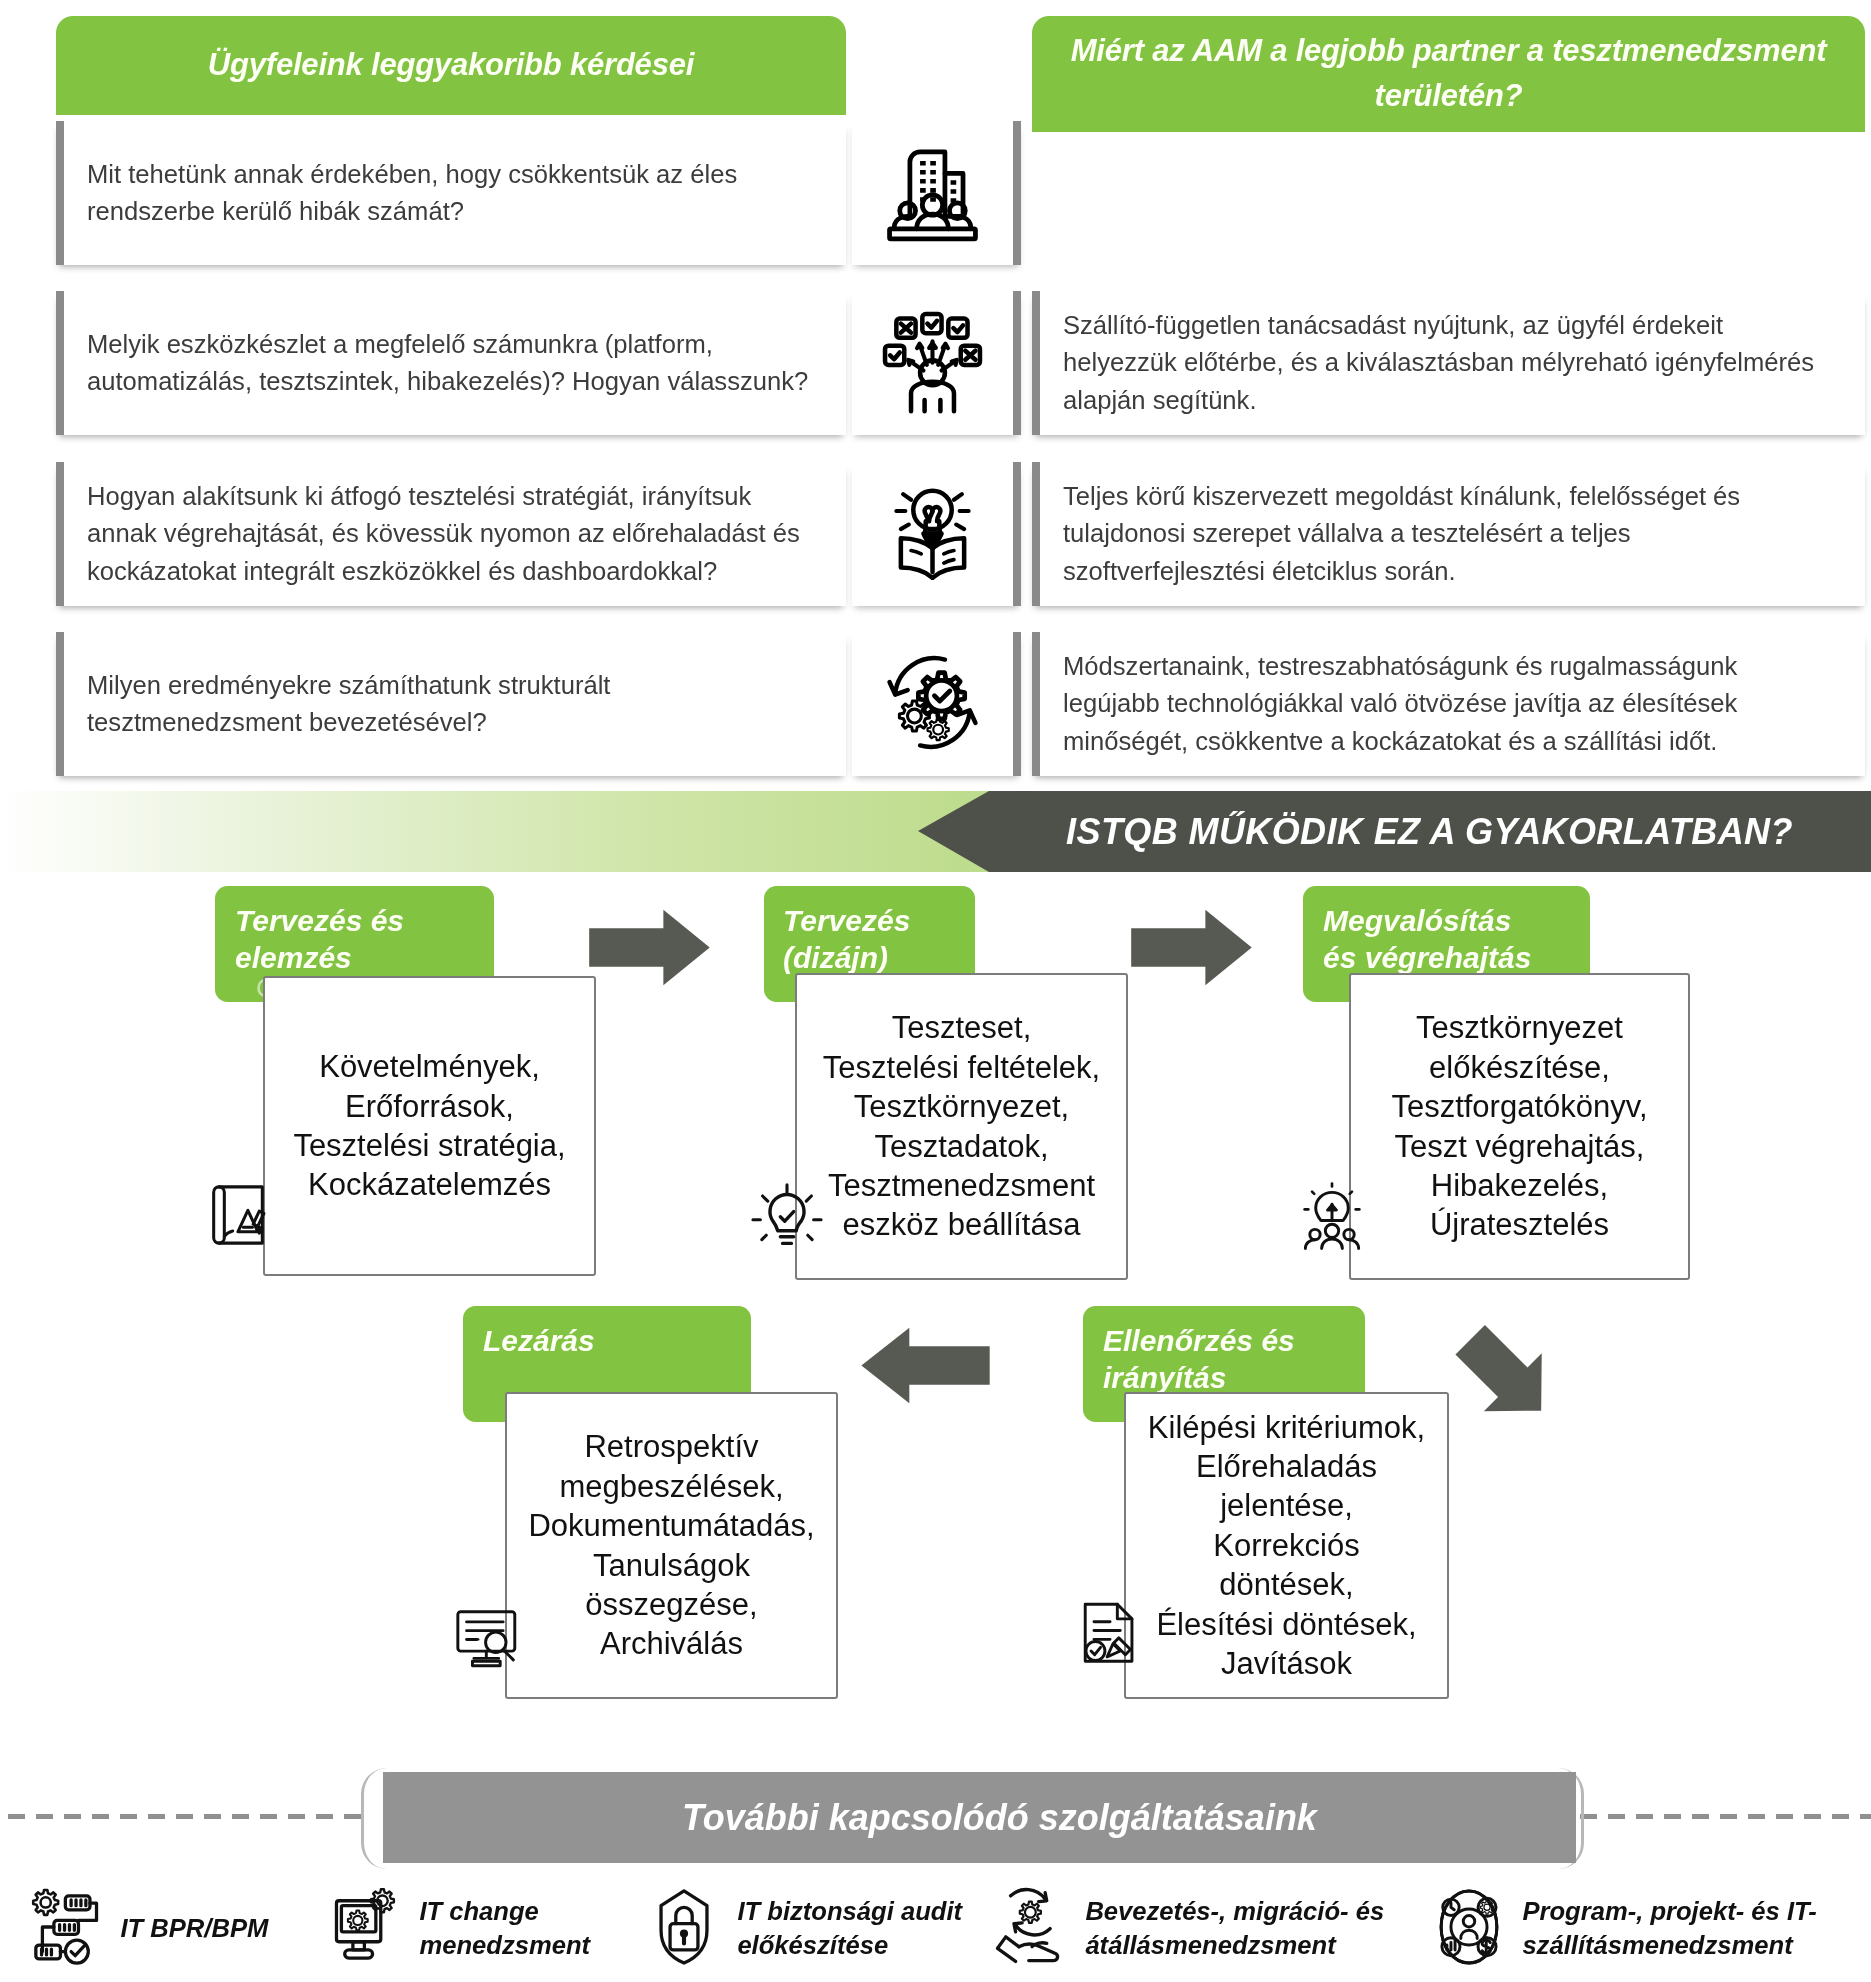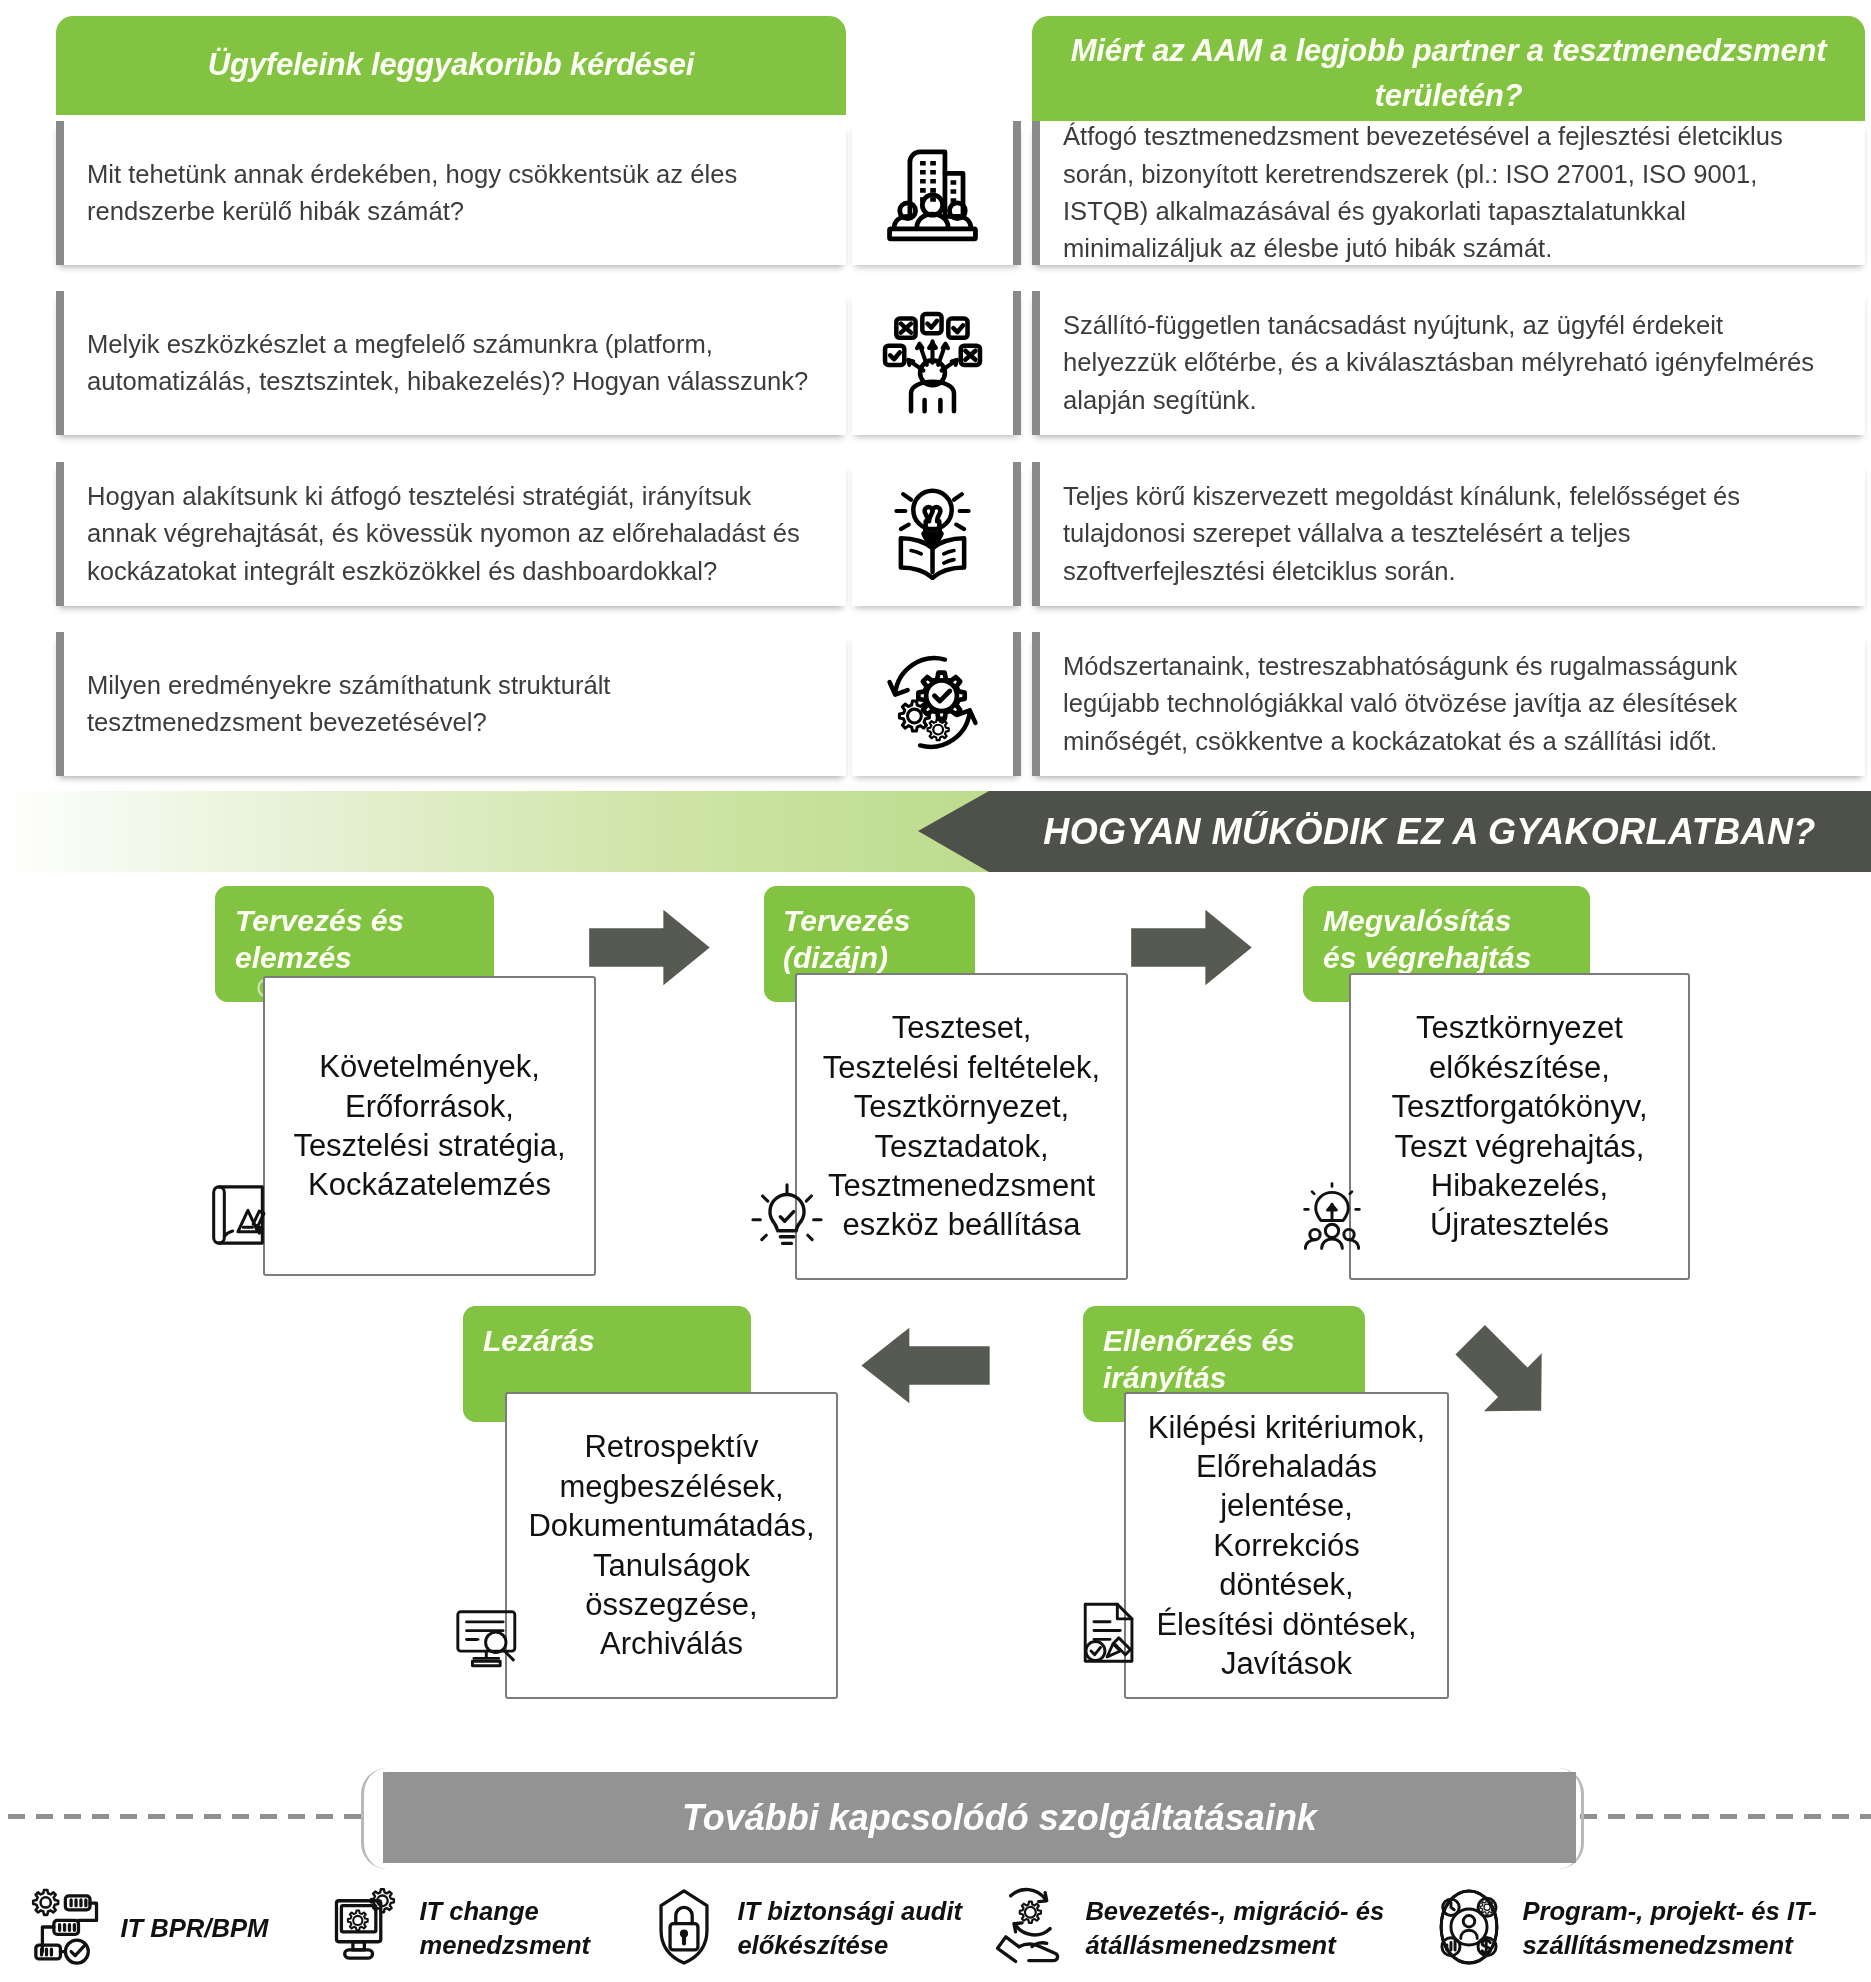--- a/index.html
+++ b/index.html
@@ -170,21 +170,20 @@
           <circle cx="50" cy="62" r="9"></circle>
           <path d="M36 83c0-8 6-13 14-13s14 5 14 13"></path>
           <circle cx="28" cy="67" r="7"></circle>
           <path d="M16 83c0-7 5-11 12-11"></path>
           <circle cx="72" cy="67" r="7"></circle>
           <path d="M84 83c0-7-5-11-12-11"></path>
           <rect x="12" y="83" width="76" height="9" rx="1"></rect>
         </svg>
       </span>
     </div>
-    <div class="cell a" style="top:121px;height:144px">Átfogó tesztmenedzsment bevezetésével a fejlesztési életciklus során, bizonyított keretrendszerek (pl.: ISO 27001, ISO 9001, ISTQB) alkalmazásával és gyakorlati tapasztalatunkkal minimalizáljuk az élesbe jutó hibák számát.</div>
 
     <div class="cell q" style="top:291px;height:144px">Melyik eszközkészlet a megfelelő számunkra (platform, automatizálás, tesztszintek, hibakezelés)? Hogyan válasszunk?</div>
     <div class="icon-cell" style="top:291px;height:144px">
       <span>
         <svg viewBox="0 0 100 100" fill="none" stroke="#000" stroke-width="4" stroke-linejoin="round" stroke-linecap="round">
           <rect x="8" y="36" width="17" height="17" rx="3"></rect>
             <path d="M12.5 44.5l3.5 3.5 5-6"></path>
           <rect x="18" y="12" width="17" height="17" rx="3"></rect>
             <path d="M22 16.5l9 8M31 16.5l-9 8"></path>
           <rect x="41" y="8" width="17" height="17" rx="3"></rect>
@@ -262,21 +261,21 @@
           </g>
         </svg>
       </span>
     </div>
     <div class="cell a" style="top:632px;height:144px">Módszertanaink, testreszabhatóságunk és rugalmasságunk legújabb technológiákkal való ötvözése javítja az élesítések minőségét, csökkentve a kockázatokat és a szállítási időt.</div>
   </div>
 
   <div class="banner-row">
     <div class="banner-grad"></div>
     <div class="banner-dark">
-      <span>HOGYAN MŰKÖDIK EZ A GYAKORLATBAN?</span>
+      <span>ISTQB MŰKÖDIK EZ A GYAKORLATBAN?</span>
     </div>
   </div>
 
   <div class="flow">
 
     <div class="step">
       <div class="step-tab" style="left: 215px; top: 14px; width: 279px; height: 116px; white-space: pre-line;">Tervezés és
 elemzés</div>
       <div class="step-ghost" style="left:256px;top:101px">Célmeghatározás</div>
       <div class="step-card" style="left: 263px; top: 104px; width: 333px; height: 300px; white-space: pre-line;">Követelmények,

